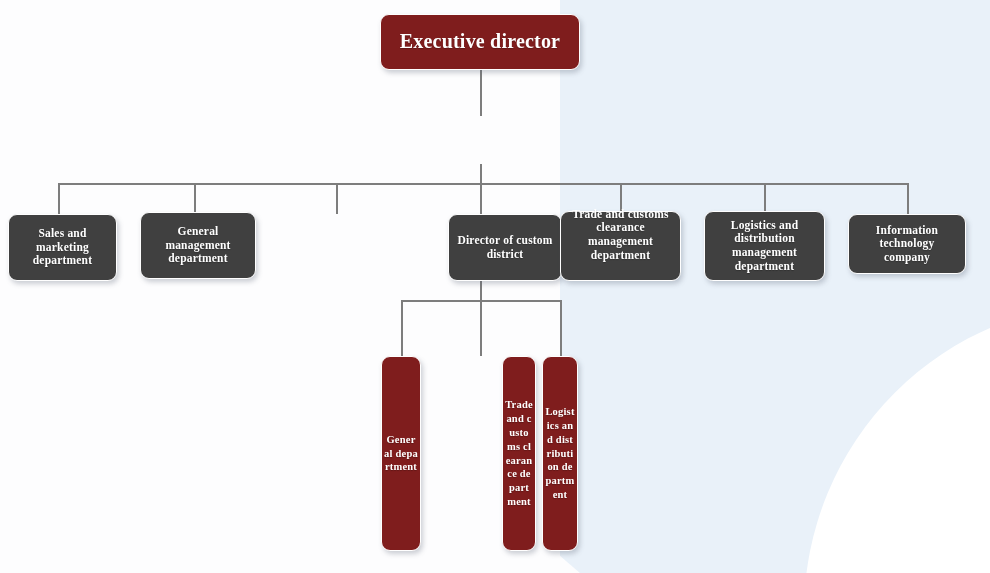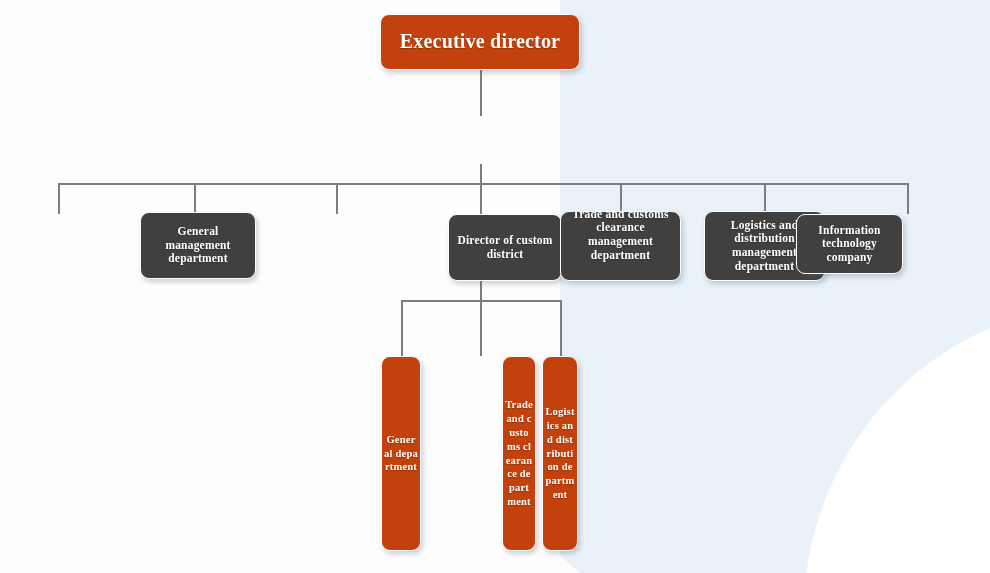--- a/index.html
+++ b/index.html
@@ -36,21 +36,21 @@
     position:absolute;box-sizing:border-box;
     display:flex;align-items:center;justify-content:center;
     text-align:center;color:#ffffff;font-weight:bold;
     border-radius:9px;
     border:1.5px solid #ffffff;
     box-shadow:2px 3px 5px rgba(90,100,115,.30);
     line-height:1.18;
     letter-spacing:.2px;
     text-shadow:0 1px 1px rgba(0,0,0,.25);
   }
-  .node.dark{background:#c2410c;}
+  .node.dark{background:#7f1d1d;}
   .node.light{background:#404040;}
 
   .node.exec{font-size:20px;}
   .node.gm{font-size:19px;}
   .node.lvl2{font-size:11.5px;}
 
   
   .node.overflow{overflow:visible;}
   .node.overflow .lbl{position:relative;top:-11px;}
 
@@ -88,39 +88,42 @@
   <div class="line h" style="left:401px;top:300px;width:160px;"></div>
   <div class="line v" style="left:401px;top:300px;height:56px;"></div>
   <div class="line v" style="left:480px;top:300px;height:56px;"></div>
   <div class="line v" style="left:560px;top:300px;height:56px;"></div>
 
   <div class="node dark exec" style="left:380px;top:14px;width:200px;height:56px;">
     <span class="lbl">Executive director</span>
   </div>
 
 
+  <div class="node light lvl2" style="left:8px;top:214px;width:109px;height:67px;">
+    <span class="lbl">Sales and marketing department</span>
+  </div>
 
   <div class="node light lvl2" style="left:140px;top:212px;width:116px;height:67px;justify-content:flex-end;">
     <span class="lbl">General management department</span>
   </div>
 
 
   <div class="node light lvl2" style="left:448px;top:214px;width:114px;height:67px;">
     <span class="lbl">Director of custom district</span>
   </div>
 
   <div class="node light lvl2 overflow" style="left:560px;top:211px;width:121px;height:70px;">
     <span class="lbl">Trade and customs clearance management department</span>
   </div>
 
   <div class="node light lvl2" style="left:704px;top:211px;width:121px;height:70px;">
     <span class="lbl">Logistics and distribution management department</span>
   </div>
 
-  <div class="node light lvl2" style="left:796px;top:214px;width:107px;height:60px;justify-content:center;">
+  <div class="node light lvl2" style="left:848px;top:214px;width:118px;height:60px;justify-content:center;">
     <span class="lbl">Information technology company</span>
   </div>
 
   <div class="node dark narrow" style="left:381px;top:356px;width:40px;height:195px;">
     <span class="lbl">General department</span>
   </div>
 
   <div class="node dark narrow" style="left:463px;top:356px;width:34px;height:195px;margin-left:39px;">
     <span class="lbl">Trade and customs clearance department</span>
   </div>

